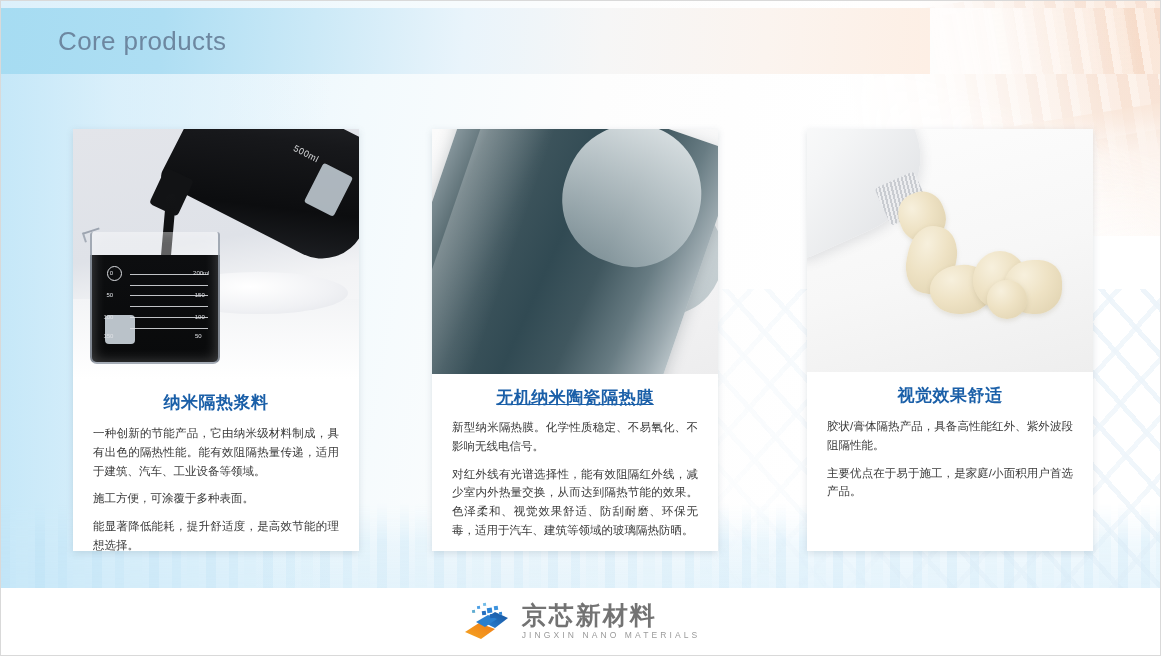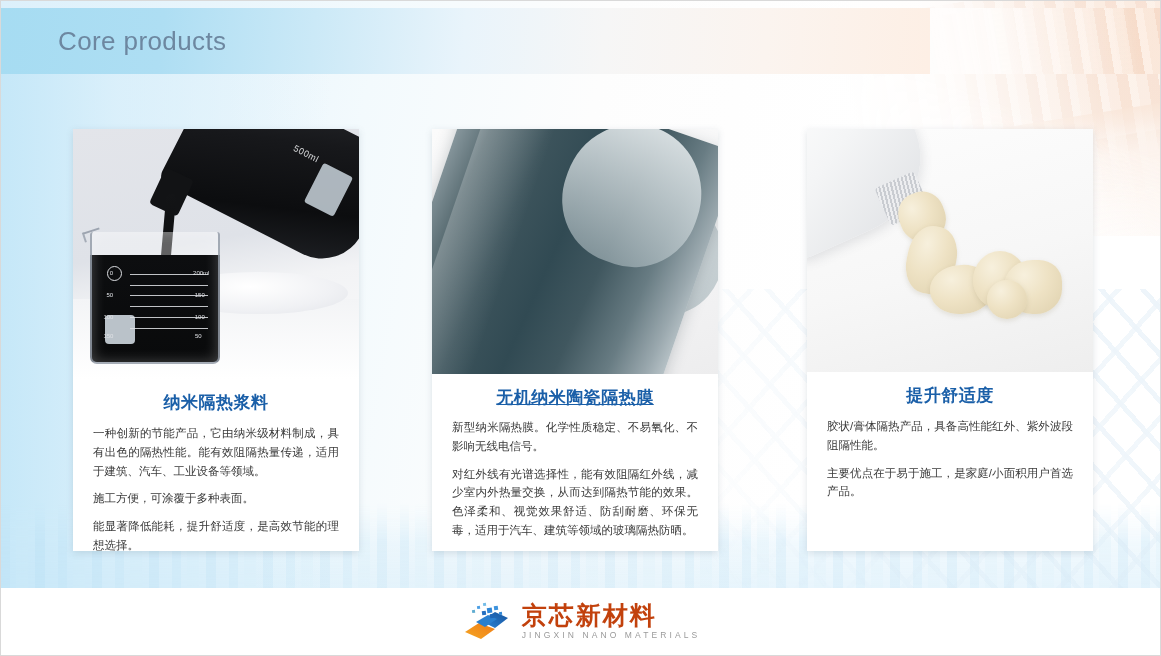--- a/index.html
+++ b/index.html
@@ -236,21 +236,21 @@
   .card-p:last-child{margin-bottom:0;}
 
   
   .footer{
     position:absolute;left:0;bottom:0;width:100%;height:67px;
     background:#ffffff;display:flex;align-items:center;justify-content:center;
   }
   .logo{display:flex;align-items:center;gap:11px;}
   .logo-mark{position:relative;width:50px;height:40px;flex:0 0 50px;}
   .logo-text{display:flex;flex-direction:column;line-height:1;}
-  .logo-cn{font-size:25px;font-weight:bold;color:#c2410c;letter-spacing:2px;}
+  .logo-cn{font-size:25px;font-weight:bold;color:#737373;letter-spacing:2px;}
   .logo-en{font-size:8.5px;color:#9a9a9a;letter-spacing:3.1px;margin-top:3px;}
 </style>
 </head>
 <body>
 
 <div class="slide">
 
   <div class="bg-base"></div>
   <div class="bg-left-wash"></div>
   <div class="bg-city"></div>
@@ -338,21 +338,21 @@
           <div class="cap"></div>
           <div class="bead b1"></div>
           <div class="bead b2"></div>
           <div class="bead b3"></div>
           <div class="bead b4"></div>
           <div class="bead b5"></div>
           <div class="bead b6"></div>
         </div>
       </div>
       <div class="card-body">
-        <h3 class="card-title">提升舒适度</h3>
+        <h3 class="card-title">视觉效果舒适</h3>
         <p class="card-p">胶状/膏体隔热产品，具备高性能红外、紫外波段阻隔性能。</p>
         <p class="card-p">主要优点在于易于施工，是家庭/小面积用户首选产品。</p>
       </div>
     </div>
 
   </div>
 
   <div class="footer">
     <div class="logo">
       <span class="logo-mark">

